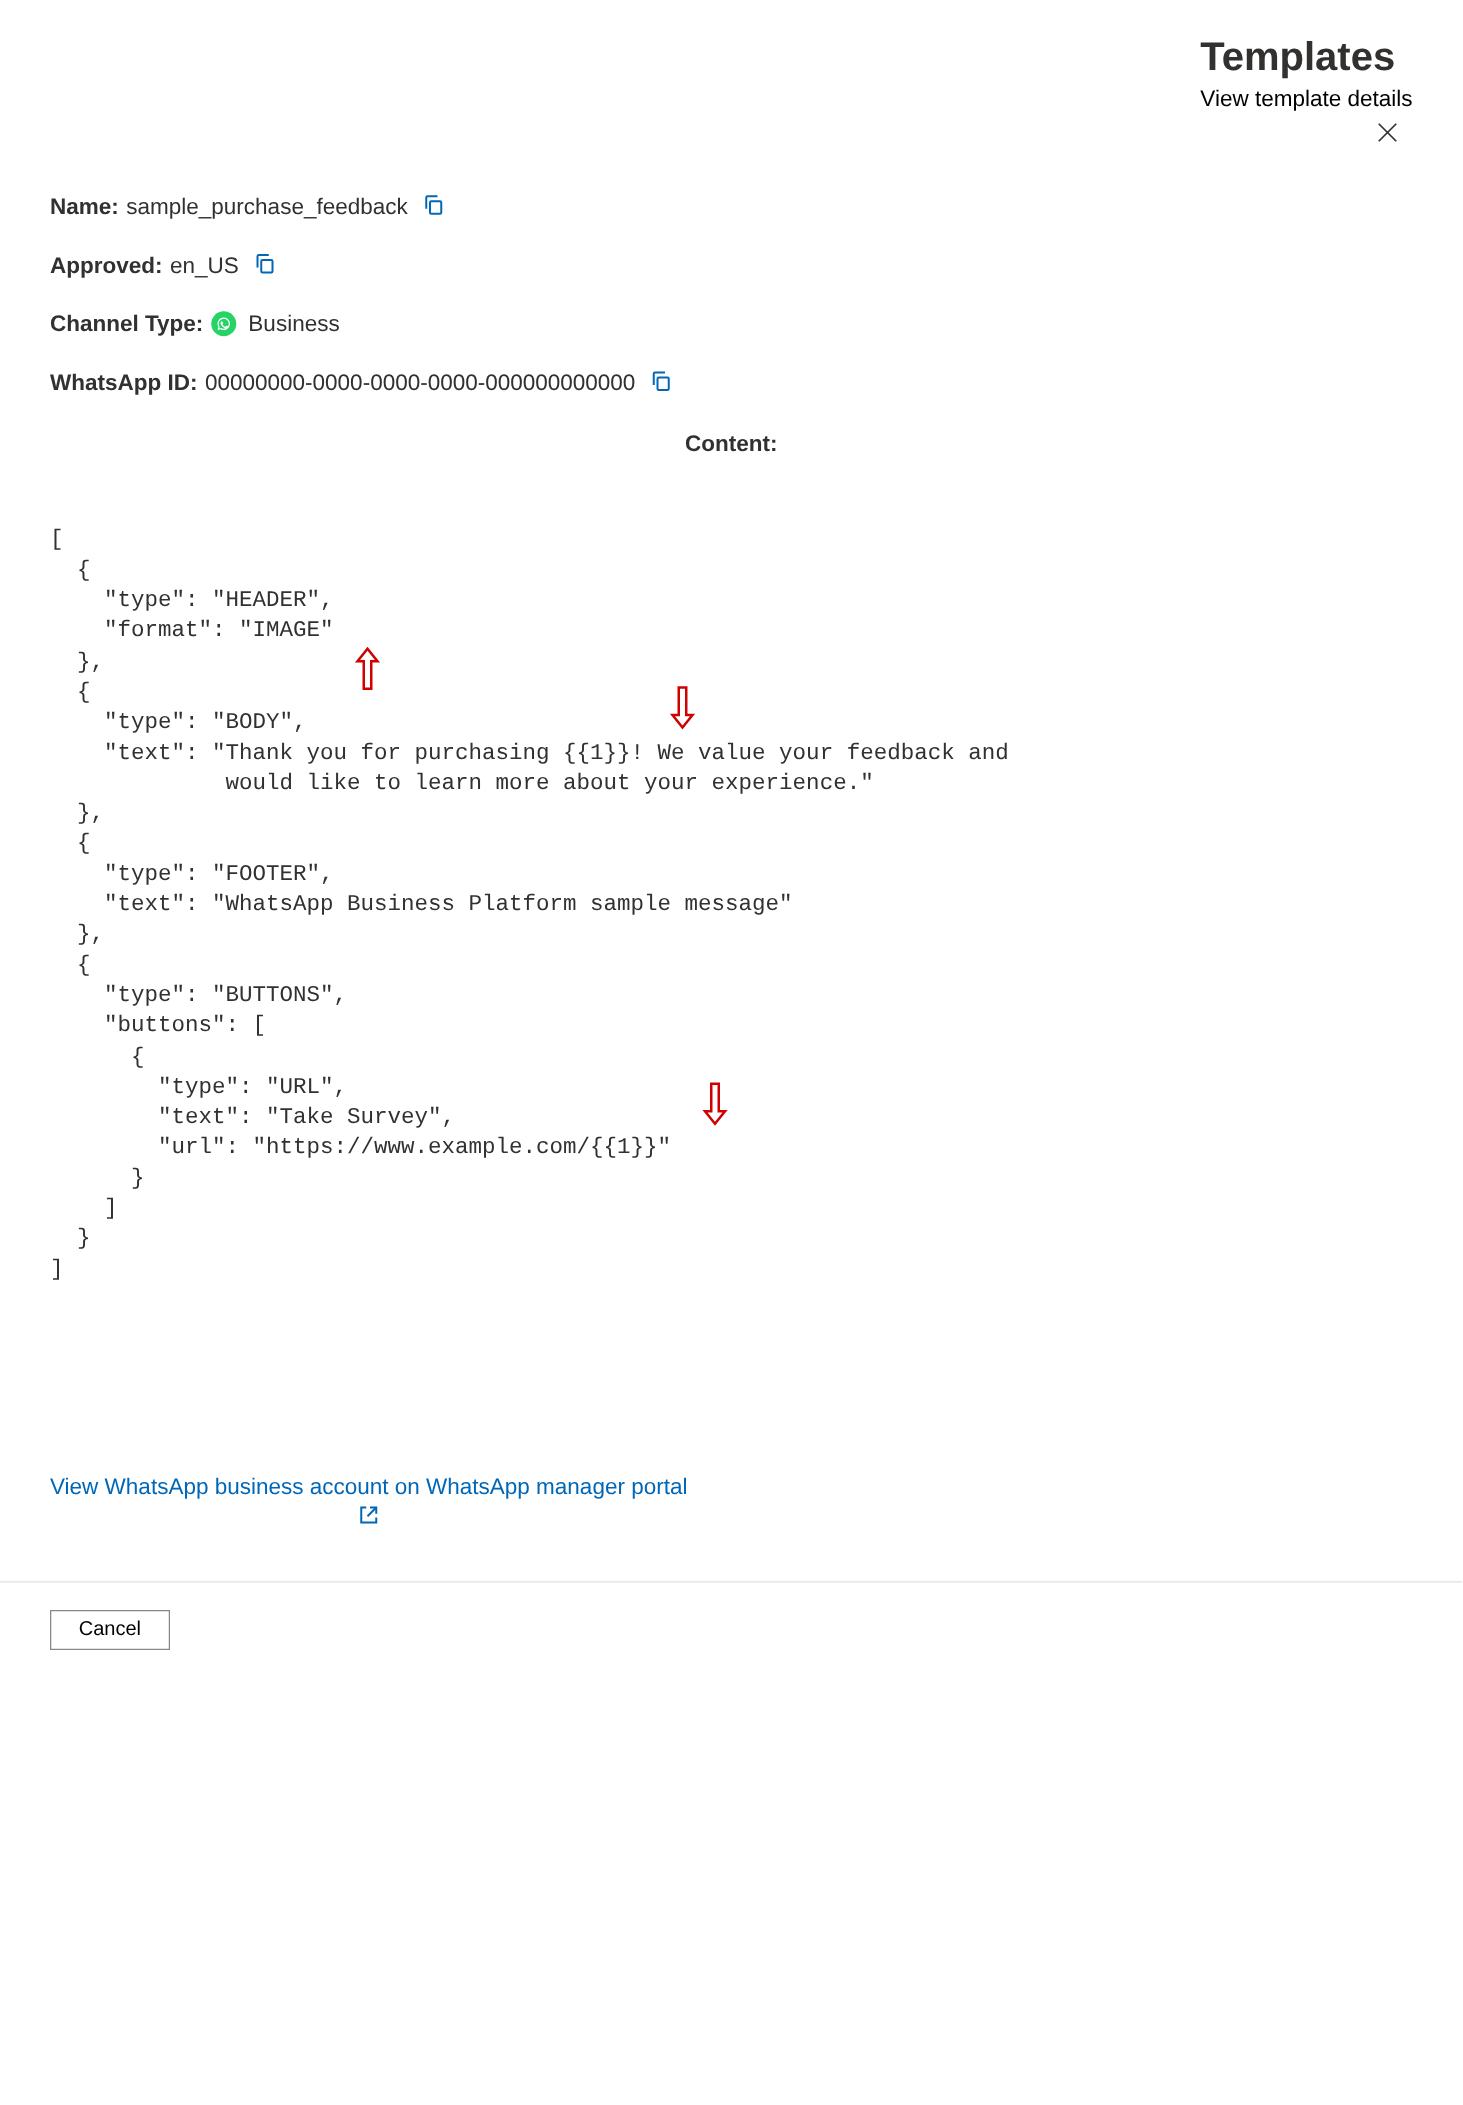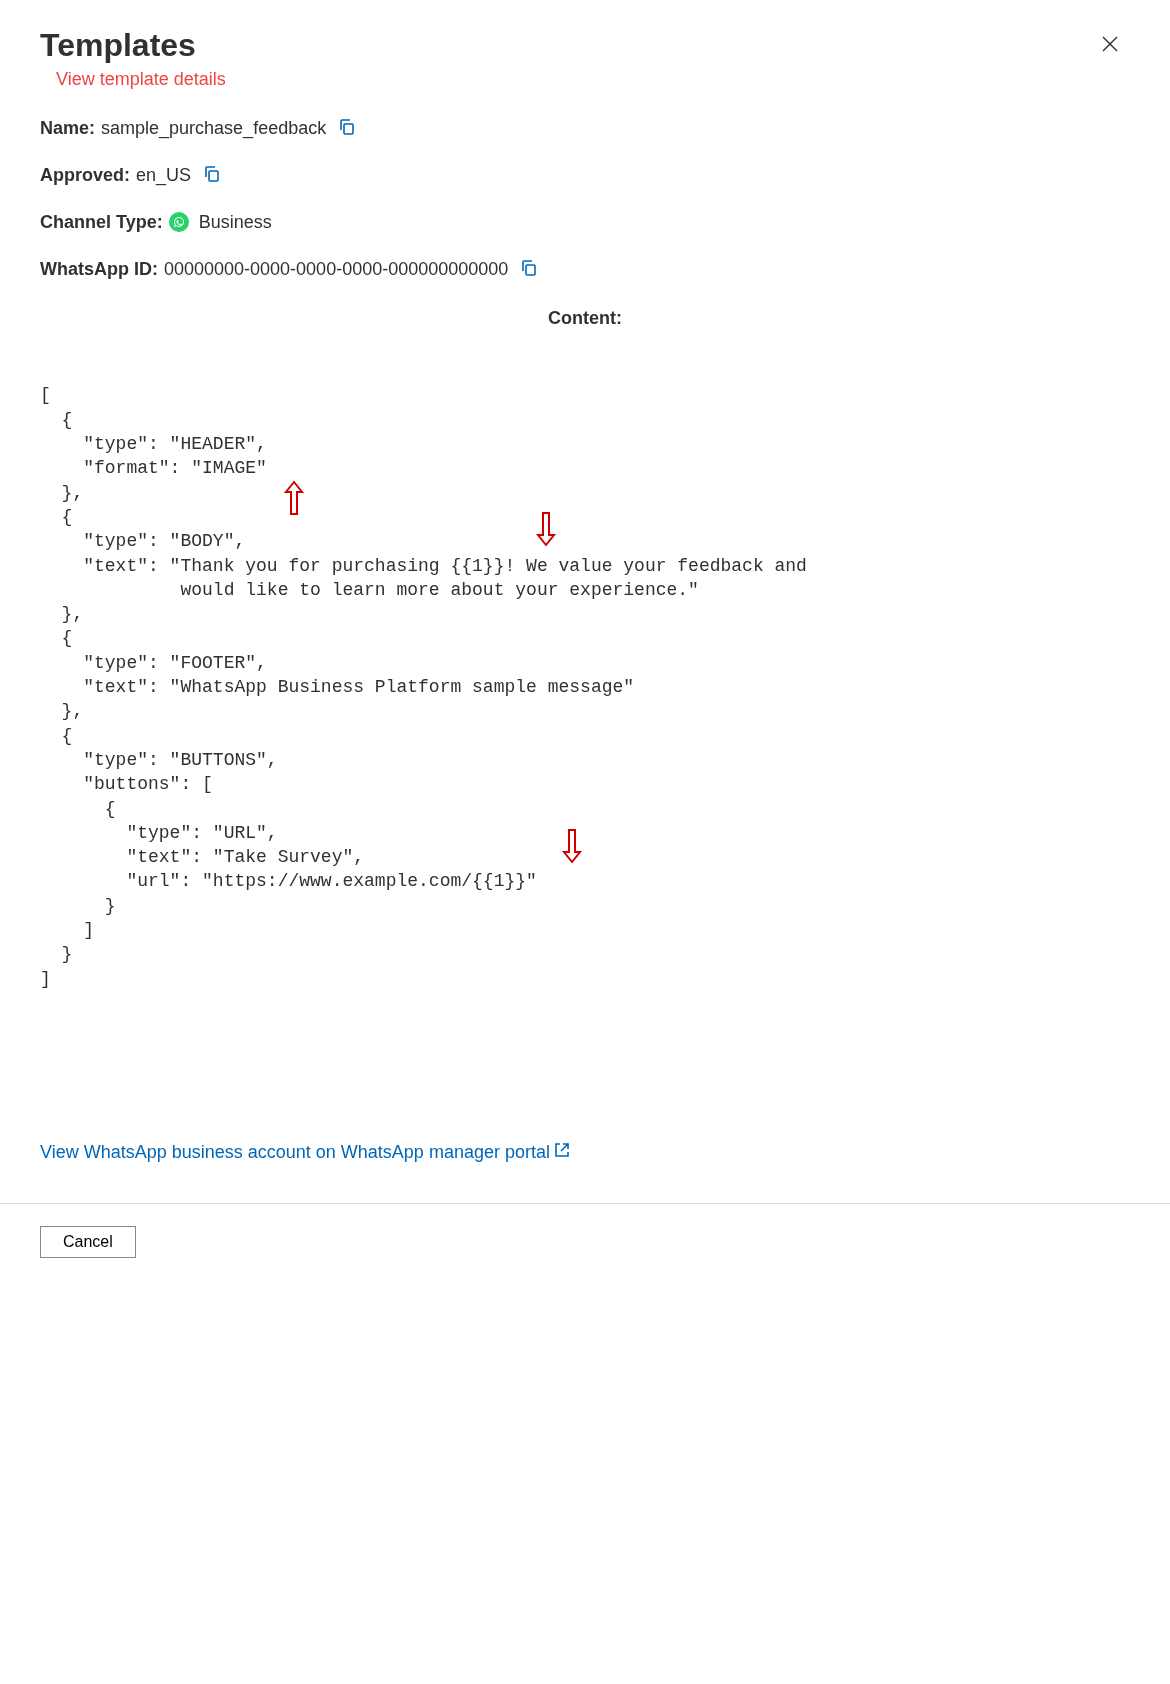--- a/index.html
+++ b/index.html
@@ -11,32 +11,33 @@
       color: #323130;
       width: 1170px;
     }
     .panel {
       padding: 28px 40px 0 40px;
       position: relative;
     }
     .header-row {
       display: flex;
       justify-content: space-between;
-      align-items: flex-start;
+      align-items: flex-end;
+      flex-direction: column;
     }
     .title {
       font-size: 32px;
       font-weight: 600;
       margin: 0;
       line-height: 1.1;
     }
     .subtitle {
       font-size: 18px;
-      color: #ef4444;
-      margin: 6px 0 0 16px;
+      color: #000000;
+      margin: 6px 0 0 0;
     }
     .close-btn {
       font-size: 24px;
       color: #323130;
       cursor: pointer;
       padding: 6px 10px;
       line-height: 1;
       font-weight: 300;
     }
     .field-block {
@@ -109,20 +110,21 @@
       margin: 30px 0 40px 0;
     }
     .ext-link {
       color: #0067b8;
       font-size: 18px;
       text-decoration: none;
       display: inline-flex;
       align-items: center;
       gap: 4px;
       cursor: pointer;
+      flex-direction: column;
     }
     .footer-bar {
       border-top: 1px solid #e1dfdd;
       padding: 22px 40px;
     }
     .cancel-btn {
       font-family: inherit;
       font-size: 16px;
       padding: 6px 22px;
       background: #fff;

